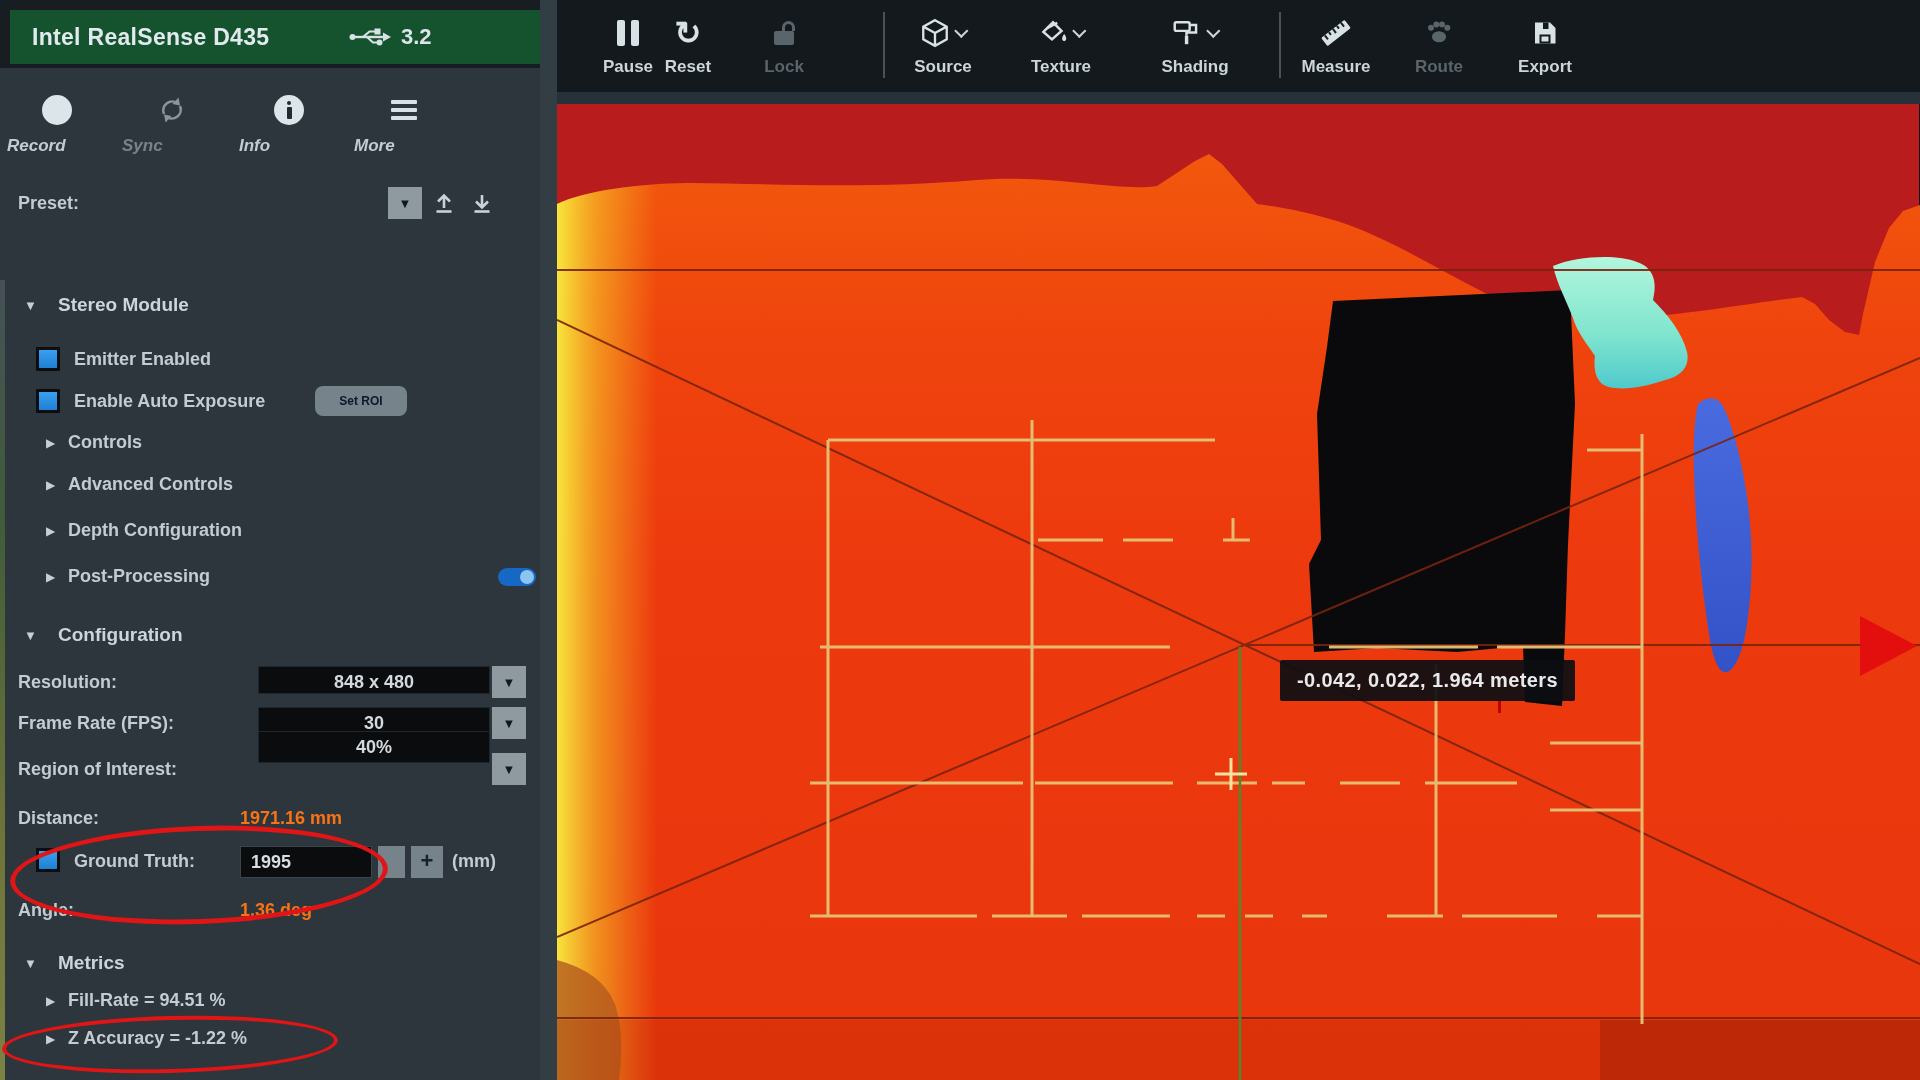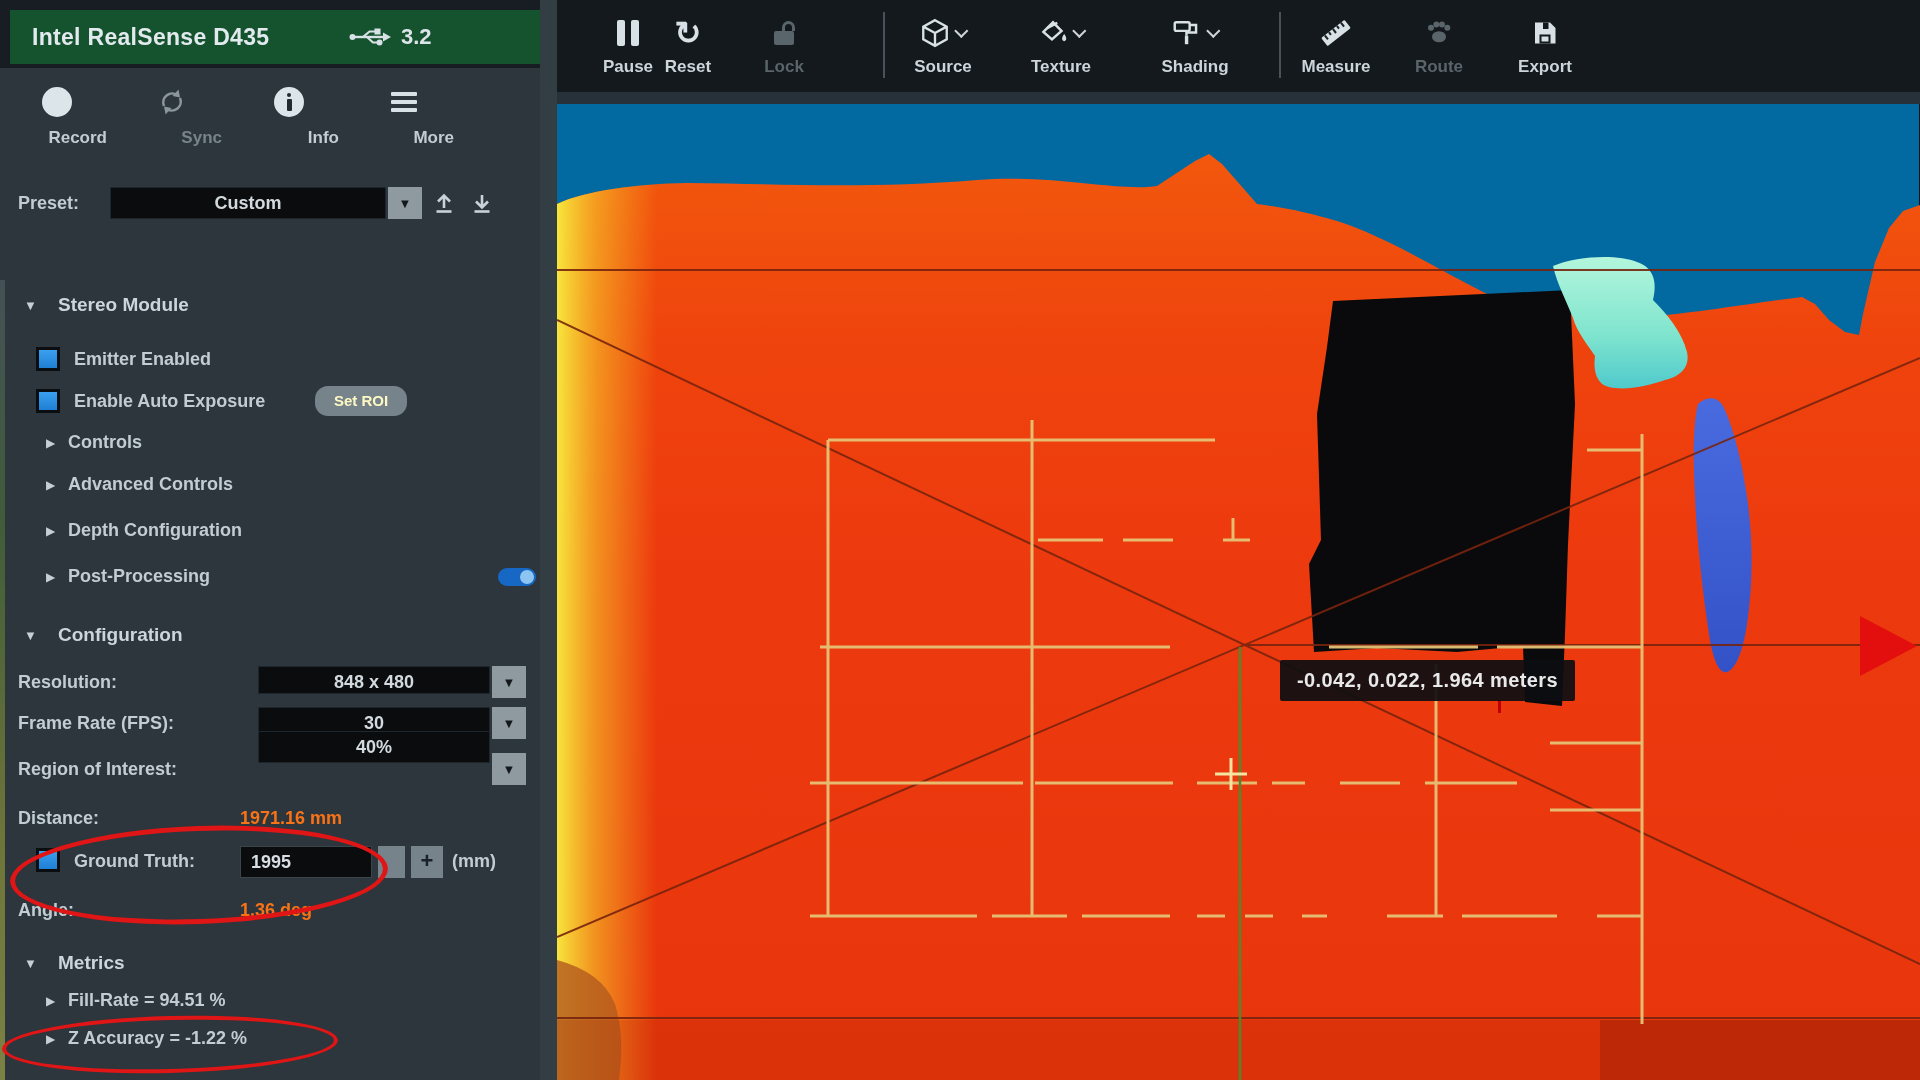--- a/index.html
+++ b/index.html
@@ -9,21 +9,21 @@
 
   
   .sidebar { position:absolute; left:0; top:0; width:540px; height:1080px; background:#2C363C; }
   .sidebar-topband { position:absolute; left:0; top:0; width:540px; height:68px; background:#171D22; }
   .device-header { position:absolute; left:10px; top:10px; width:530px; height:54px; background:#14532d;
                    display:flex; align-items:center; }
   .device-title { color:#E2EAEF; font-size:23px; font-weight:600; letter-spacing:.3px; margin-left:22px; }
   .usb-group { position:absolute; left:338px; top:0; height:54px; display:flex; align-items:center; gap:7px; }
   .usb-ver { color:#DDE5EA; font-size:22px; font-weight:600; }
 
-  .action-btn { position:absolute; top:76px; width:100px; text-align:right; cursor:pointer; }
+  .action-btn { position:absolute; top:84px; width:100px; text-align:left; cursor:pointer;font-style:italic; }
   .action-icon-area { height:52px; display:flex; align-items:center; justify-content:center; }
   .action-label { font-size:17px; color:#C2CCD2; font-weight:600; }
   .dim .action-label { color:#78838A; }
   .record-circle { width:30px; height:30px; border-radius:50%; background:#DCE5EA; }
   .info-circle { width:30px; height:30px; border-radius:50%; background:#DCE5EA; position:relative; }
   .info-circle::before { content:''; position:absolute; left:13px; top:6px; width:4px; height:4px; background:#232B31; border-radius:50%; }
   .info-circle::after  { content:''; position:absolute; left:12.5px; top:12px; width:5px; height:12px; background:#232B31; border-radius:1px; }
   .bars { display:flex; flex-direction:column; gap:4.5px; }
   .bars i { display:block; width:26px; height:3.4px; background:#D8E1E6; border-radius:1px; }
 
@@ -41,22 +41,22 @@
   .section-header .glyph { position:absolute; left:24px; top:4px; font-size:13px; color:#C5CFD5; }
   .section-header .stitle { position:absolute; left:58px; top:0; font-size:19px; font-weight:600; color:#CBD5DB; }
   .tree-item { position:absolute; left:0; width:430px; height:26px; cursor:pointer; }
   .tree-item .glyph { position:absolute; left:46px; top:4px; font-size:12px; color:#C5CFD5; }
   .tree-item .tlabel { position:absolute; left:68px; top:0; font-size:18px; font-weight:600; color:#C2CCD2; }
 
   .checkbox { width:24px; height:24px; border:3px solid #0B0E10; background:linear-gradient(#3AA0EE,#1F7FD4); cursor:pointer; }
   .check-row-label { font-size:18px; font-weight:600; color:#C2CCD2; }
 
   .setroi-btn { position:absolute; left:315px; top:386px; width:92px; height:30px; background:#76838A;
-                color:#fef9c3; font-size:15px; font-weight:600; text-align:center; line-height:30px;
-                border-radius:13px; cursor:pointer; }
+                color:#0f172a; font-size:12px; font-weight:600; text-align:center; line-height:30px;
+                border-radius:8px; cursor:pointer; }
   .toggle { position:absolute; left:498px; top:568px; width:38px; height:18px; border-radius:9px;
             background:#1668C4; cursor:pointer; }
   .toggle::after { content:''; position:absolute; right:2px; top:2px; width:14px; height:14px;
                    border-radius:50%; background:#8CC4F2; }
 
   .gt-input { position:absolute; left:240px; top:846px; width:132px; height:32px; background:#0A0C0E;
               border:1px solid #3A444B; color:#D8DEE2; font-size:18px; font-weight:600;
               padding-left:10px; font-family:"Liberation Sans",sans-serif; }
   .ghost-btn { position:absolute; left:378px; top:846px; width:27px; height:32px; background:#76838A; cursor:pointer; }
   .plus-btn { position:absolute; left:411px; top:846px; width:32px; height:32px; background:#76838A;
@@ -78,21 +78,21 @@
           transform:rotate(-45deg) translate(1px,-2px); display:inline-block; }
   .pause-bars { display:flex; gap:6px; }
   .pause-bars i { display:block; width:8px; height:26px; background:#D8E1E6; border-radius:2px; }
   .reset-glyph { font-size:32px; font-weight:700; color:#D8E1E6; line-height:40px; }
   .lock-wrap { display:flex; flex-direction:column; align-items:center; }
   .lock-shackle { width:13px; height:10px; border:3px solid #59646B; border-bottom:none;
                   border-radius:7px 7px 0 0; transform:translateX(4px); }
   .lock-body { width:20px; height:14px; background:#59646B; border-radius:2px; }
 
   
-  .viewport { position:absolute; left:557px; top:104px; width:1362px; height:976px; background:#0369a1; cursor:grab; }
+  .viewport { position:absolute; left:557px; top:104px; width:1362px; height:976px; background:#b91c1c; cursor:grab; }
   .tooltip { position:absolute; left:723px; top:556px; background:rgba(12,14,18,.92); color:#E9E9E9;
              font-size:20px; font-weight:600; letter-spacing:.4px; padding:9px 17px; border-radius:2px;
              white-space:nowrap; }
 
   
   .anno { position:absolute; border-radius:50%; pointer-events:none; }
   .anno1 { left:10px; top:826px; width:378px; height:98px; border:5px solid #E01515; transform:rotate(-2deg); }
   .anno2 { left:2px; top:1016px; width:336px; height:57px; border:4px solid #E01515; transform:rotate(-1.5deg); }
 
   svg.icon { display:block; }
@@ -147,21 +147,20 @@
           <i></i>
           <i></i>
           <i></i>
         </div>
       </div>
     <div class="action-label">More</div>
   </div>
 
   <div class="preset-row">
     <span class="abs row-label" style="left:18px; line-height:34px">Preset:</span>
-    <div class="abs select-box" style="left:110px; top:1px; width:276px; height:32px; line-height:31px">Custom</div>
     <div class="abs arrow-btn" style="left:388px; top:1px; width:34px; height:32px">▼</div>
     <div class="abs icon-btn" style="left:432px; top:5px">
       <svg class="icon" width="24" height="24" viewBox="0 0 24 24">
         <path d="M12 17 V5 M6 10.5 L12 4.5 L18 10.5" fill="none" stroke="#C8D2D8" stroke-width="2.6"></path>
         <path d="M4.5 20.5 H19.5" stroke="#C8D2D8" stroke-width="2.6"></path>
       </svg>
     </div>
     <div class="abs icon-btn" style="left:470px; top:5px">
       <svg class="icon" width="24" height="24" viewBox="0 0 24 24">
         <path d="M12 4 V16 M6 10.5 L12 16.5 L18 10.5" fill="none" stroke="#C8D2D8" stroke-width="2.6"></path>

